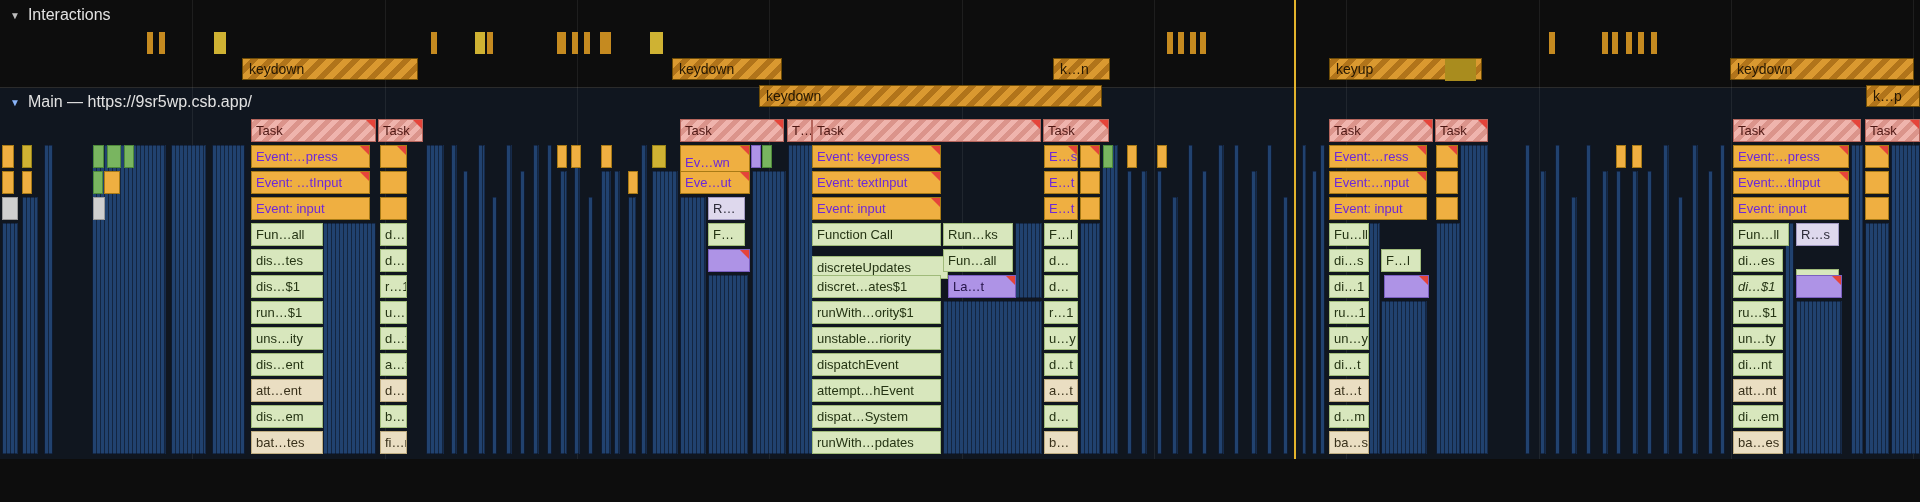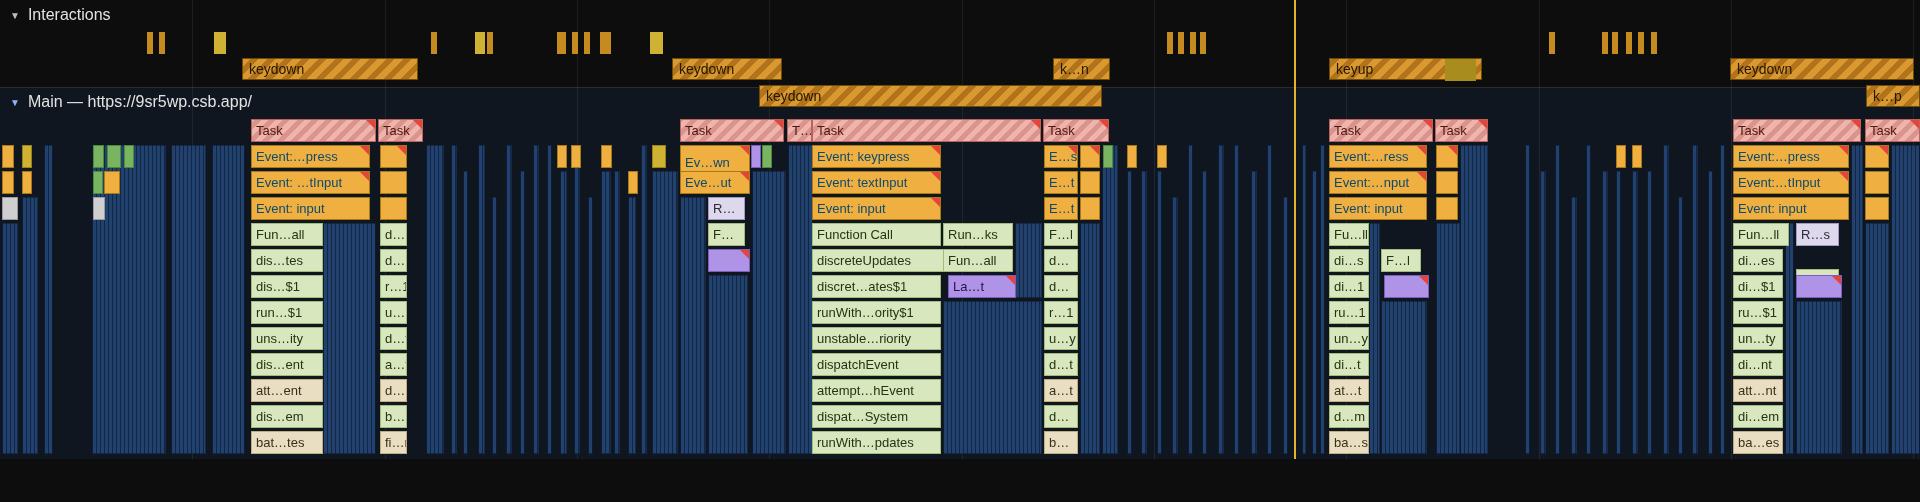--- a/index.html
+++ b/index.html
@@ -17,21 +17,21 @@
   .dense {
     position:absolute; background-color:#21426f;
     background-image:repeating-linear-gradient(90deg, rgba(10,18,33,0.6) 0 1px, transparent 1px 4px);
     box-shadow: inset 0 0 0 1px rgba(8,14,26,0.45);
   }
   .bar {
     position:absolute; display:flex; align-items:center; overflow:hidden;
     white-space:nowrap; font-size:13px; padding:0 4px; color:#1c1c1c;
   }
   .bar.task    { background:repeating-linear-gradient(-45deg,#efb4ad 0 5px,#db948b 5px 10px); border:1px solid #b5655c; color:#4d1713; }
-  .bar.event   { background:#efaf41; border:1px solid #a87a16; color:#0c4a6e; }
+  .bar.event   { background:#efaf41; border:1px solid #a87a16; color:#6d28d9; }
   .bar.green   { background:#d8e7bd; border:1px solid #a0bb7a; color:#253414; }
   .bar.green2  { background:#79b560; border:1px solid #4e8a3a; }
   .bar.beige   { background:#eadec2; border:1px solid #bfad80; color:#38301a; }
   .bar.purple  { background:#ae93e6; border:1px solid #7b5fc0; color:#241347; }
   .bar.lavender{ background:#ded8ed; border:1px solid #a29ac2; color:#2c2a38; }
   .bar.gray    { background:#cfcfcf; border:1px solid #9b9b9b; }
   .bar.yellow  { background:#cfb233; border:1px solid #9a8418; }
   .corner { position:absolute; top:0; right:0; width:0; height:0; border-top:9px solid #e5443a; border-left:9px solid transparent; }
   .ibar {
     position:absolute; height:22px; display:flex; align-items:center; overflow:hidden;
@@ -203,21 +203,21 @@
     <div class="bar purple" style="left: 708px; width: 42px; top: 249px; height: 23px;">
       <div class="corner"></div>
     </div>
     <div class="bar task" style="left: 812px; width: 229px; top: 119px; height: 23px;">Task<div class="corner"></div></div>
     <div class="bar task" style="left: 1043px; width: 66px; top: 119px; height: 23px;">Task<div class="corner"></div></div>
     <div class="bar event" style="left: 812px; width: 129px; top: 145px; height: 23px;">Event: keypress<div class="corner"></div></div>
     <div class="bar event" style="left: 812px; width: 129px; top: 171px; height: 23px;">Event: textInput<div class="corner"></div></div>
     <div class="bar event" style="left: 812px; width: 129px; top: 197px; height: 23px;">Event: input<div class="corner"></div></div>
     <div class="bar green" style="left: 812px; width: 129px; top: 223px; height: 23px;">Function Call</div>
     <div class="bar green" style="left: 943px; width: 70px; top: 223px; height: 23px;">Run…ks</div>
-    <div class="bar green" style="left: 812px; width: 136px; top: 249px; height: 23px; text-align: right;">discreteUpdates</div>
+    <div class="bar green" style="left: 812px; width: 136px; top: 256px; height: 23px; text-align: right;">discreteUpdates</div>
     <div class="bar green" style="left: 943px; width: 70px; top: 249px; height: 23px;">Fun…all</div>
     <div class="bar green" style="left: 812px; width: 129px; top: 275px; height: 23px;">discret…ates$1</div>
     <div class="bar purple" style="left: 948px; width: 68px; top: 275px; height: 23px;">La…t<div class="corner"></div></div>
     <div class="bar green" style="left: 812px; width: 129px; top: 301px; height: 23px;">runWith…ority$1</div>
     <div class="bar green" style="left: 812px; width: 129px; top: 327px; height: 23px;">unstable…riority</div>
     <div class="bar green" style="left: 812px; width: 129px; top: 353px; height: 23px;">dispatchEvent</div>
     <div class="bar green" style="left: 812px; width: 129px; top: 379px; height: 23px;">attempt…hEvent</div>
     <div class="bar green" style="left: 812px; width: 129px; top: 405px; height: 23px;">dispat…System</div>
     <div class="bar green" style="left: 812px; width: 129px; top: 431px; height: 23px;">runWith…pdates</div>
     <div class="bar event" style="left: 1044px; width: 34px; top: 145px; height: 23px;">E…s<div class="corner"></div></div>
@@ -267,21 +267,21 @@
     <div class="bar event" style="left: 1632px; width: 6px; top: 145px; height: 23px;"></div>
     <div class="bar task" style="left: 1733px; width: 128px; top: 119px; height: 23px;">Task<div class="corner"></div></div>
     <div class="bar task" style="left: 1865px; width: 55px; top: 119px; height: 23px;">Task<div class="corner"></div></div>
     <div class="bar event" style="left: 1733px; width: 116px; top: 145px; height: 23px;">Event:…press<div class="corner"></div></div>
     <div class="bar event" style="left: 1733px; width: 116px; top: 171px; height: 23px;">Event:…tInput<div class="corner"></div></div>
     <div class="bar event" style="left: 1733px; width: 116px; top: 197px; height: 23px;">Event: input</div>
     <div class="bar green" style="left: 1733px; width: 56px; top: 223px; height: 23px;">Fun…ll</div>
     <div class="bar lavender" style="left: 1796px; width: 43px; top: 223px; height: 23px;">R…s</div>
     <div class="bar green" style="left: 1733px; width: 50px; top: 249px; height: 23px;">di…es</div>
     <div class="bar green" style="left: 1796px; width: 43px; top: 249px; height: 23px; margin-top: 20px;">Fu…l</div>
-    <div class="bar green" style="left: 1733px; width: 50px; top: 275px; height: 23px;">di…$1</div>
+    <div class="bar green" style="left: 1733px; width: 50px; top: 275px; height: 23px; font-style: italic;">di…$1</div>
     <div class="bar purple" style="left: 1796px; width: 46px; top: 275px; height: 23px;">
       <div class="corner"></div>
     </div>
     <div class="bar green" style="left: 1733px; width: 50px; top: 301px; height: 23px;">ru…$1</div>
     <div class="bar green" style="left: 1733px; width: 50px; top: 327px; height: 23px;">un…ty</div>
     <div class="bar green" style="left: 1733px; width: 50px; top: 353px; height: 23px;">di…nt</div>
     <div class="bar beige" style="left: 1733px; width: 50px; top: 379px; height: 23px;">att…nt</div>
     <div class="bar green" style="left: 1733px; width: 50px; top: 405px; height: 23px;">di…em</div>
     <div class="bar beige" style="left: 1733px; width: 50px; top: 431px; height: 23px;">ba…es</div>
     <div class="bar event" style="left: 1865px; width: 24px; top: 145px; height: 23px;">

